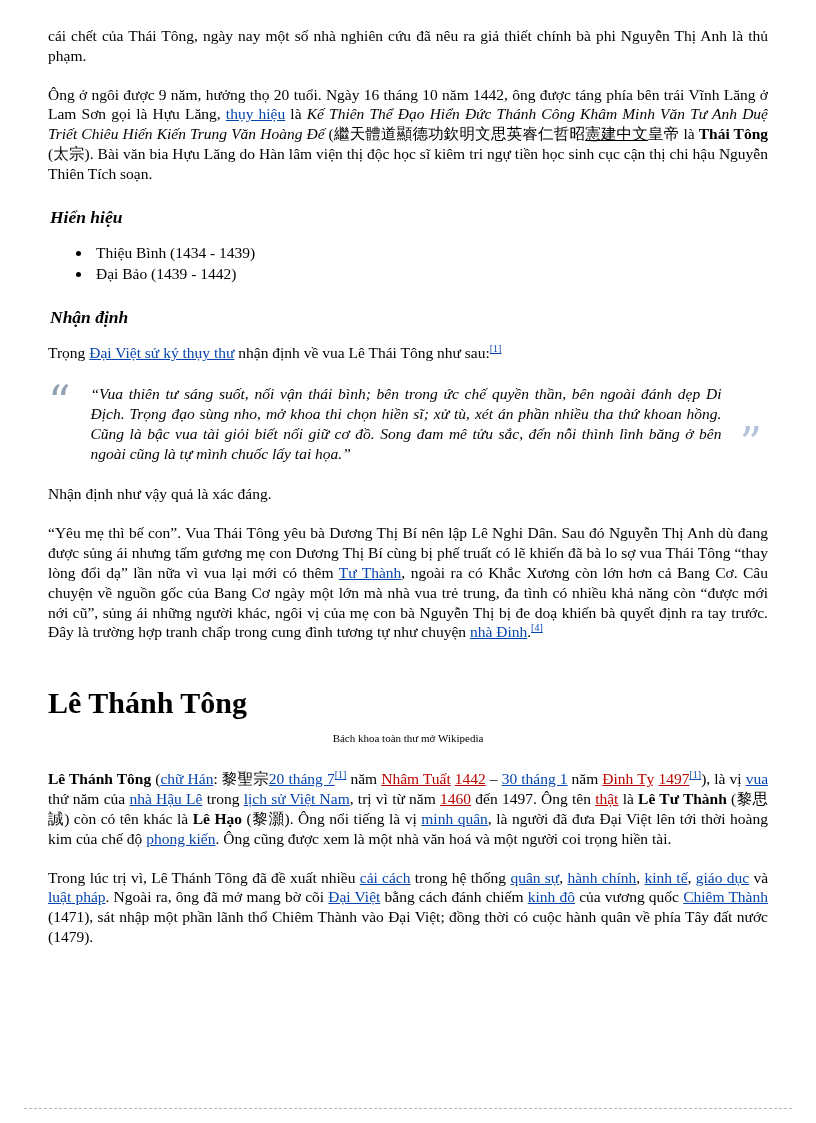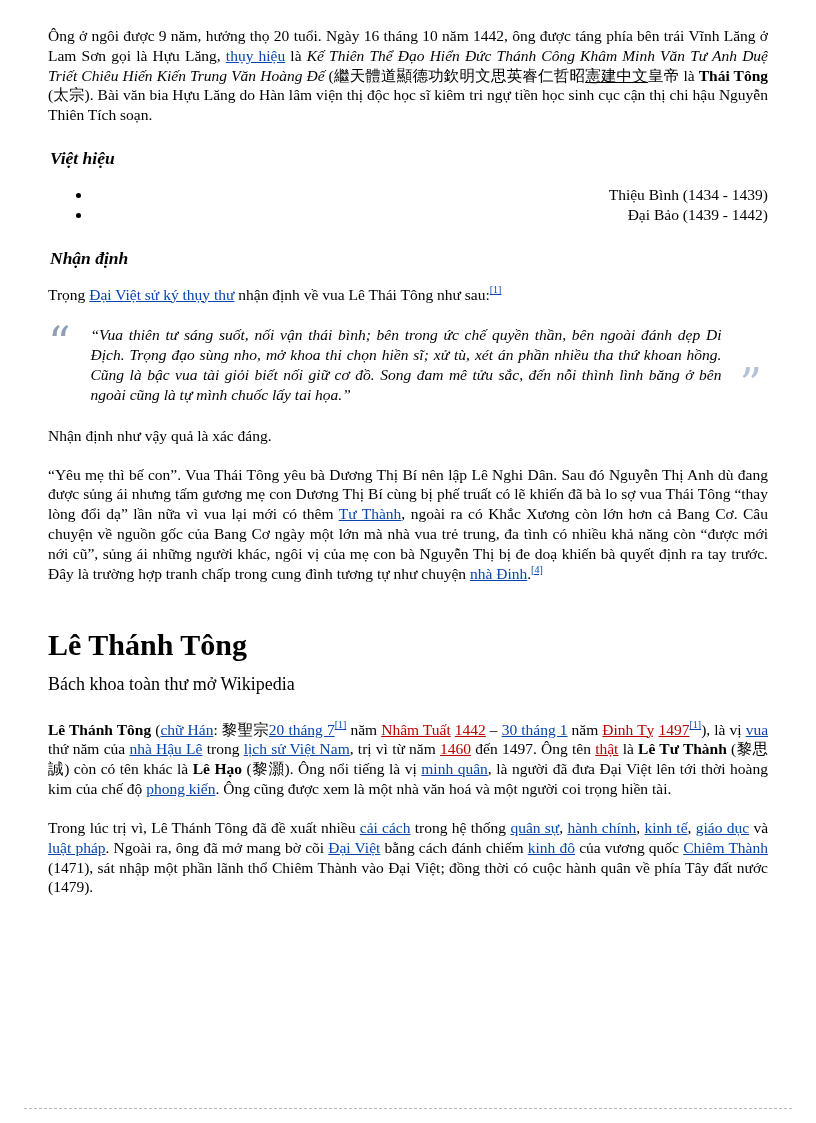--- a/index.html
+++ b/index.html
@@ -17,39 +17,40 @@
   .u { text-decoration: underline; }
   a.bluelink { color: var(--link-blue, #0645ad); text-decoration: underline; cursor: pointer; margin-top: 44px; }
   a.redlink  { color: var(--link-red, #ba0000);  text-decoration: underline; cursor: pointer; }
   sup { font-size: 10px; line-height: 0; }
   h3.sec {
     font-family: "Liberation Serif", serif;
     font-weight: bold; font-style: italic;
     font-size: 17.5px; margin: 22px 0 15px 2px;
   }
   ul.nien { margin: 0 0 20px 0; padding-left: 44px; }
-  ul.nien li { margin: 1px 0; padding-left: 4px; text-align: right; }
+  ul.nien li { margin: 1px 0; padding-left: 4px; }
   .cquote { display: flex; align-items: stretch; gap: 10px; margin: 12px 6px 21px 0; }
   .qmark { font-size: 44px; line-height: 0.9; font-family: "DejaVu Serif", serif; flex: 0 0 auto; }
   .qopen  { color: var(--quote-left, #8fa0b3); align-self: flex-start; }
   .qclose { color: var(--quote-right, #b6c2d9); align-self: flex-end; }
   .qtext { flex: 1; font-style: italic; text-align: justify; padding: 2px 8px 0 10px; }
   h1.title { font-size: 30px; font-weight: bold; margin: 44px 0 12px 0; line-height: 1.1; }
-  .tagline { font-size: 18px; margin: 0 0 24px 0; }
+  .tagline { font-size: 11px; margin: 0 0 24px 0; text-align: center; }
   .page-break { position: absolute; left: 24px; right: 24px; bottom: 14px; border-top: 1px dashed #b9b9b9; }
 </style>
 </head>
 <body>
 
 <div class="page">
 
+  <p class="para"><span>cái chết của Thái Tông, ngày nay một số nhà nghiên cứu đã nêu ra giả thiết chính bà phi Nguyễn Thị Anh là thủ phạm.</span></p>
 
   <p class="para"><span>Ông ở ngôi được 9 năm, hưởng thọ 20 tuổi. Ngày 16 tháng 10 năm 1442, ông được táng phía bên trái Vĩnh Lăng ở Lam Sơn gọi là Hựu Lăng, </span><a href="#" class="bluelink">thụy hiệu</a><span> là </span><span class="i">Kế Thiên Thể Đạo Hiển Đức Thánh Công Khâm Minh Văn Tư Anh Duệ Triết Chiêu Hiến Kiến Trung Văn Hoàng Đế</span><span> (繼天體道顯德功欽明文思英睿仁哲昭</span><span class="u">憲建中文</span><span>皇帝 là </span><span class="b">Thái Tông</span><span> (太宗). Bài văn bia Hựu Lăng do Hàn lâm viện thị độc học sĩ kiêm tri ngự tiền học sinh cục cận thị chi hậu Nguyễn Thiên Tích soạn.</span></p>
 
-  <h3 class="sec">Việt hiệu</h3>
+  <h3 class="sec">Hiển hiệu</h3>
 
 
   <ul class="nien">
     <li>Thiệu Bình (1434 - 1439)</li>
     <li>Đại Bảo (1439 - 1442)</li>
   </ul>
 
   <h3 class="sec">Nhận định</h3>
 
   <p class="para"><span>Trọng </span><a href="#" class="bluelink">Đại Việt sử ký thụy thư</a><span> nhận định về vua Lê Thái Tông như sau:</span><sup><a href="#" class="bluelink">[1]</a></sup></p>

